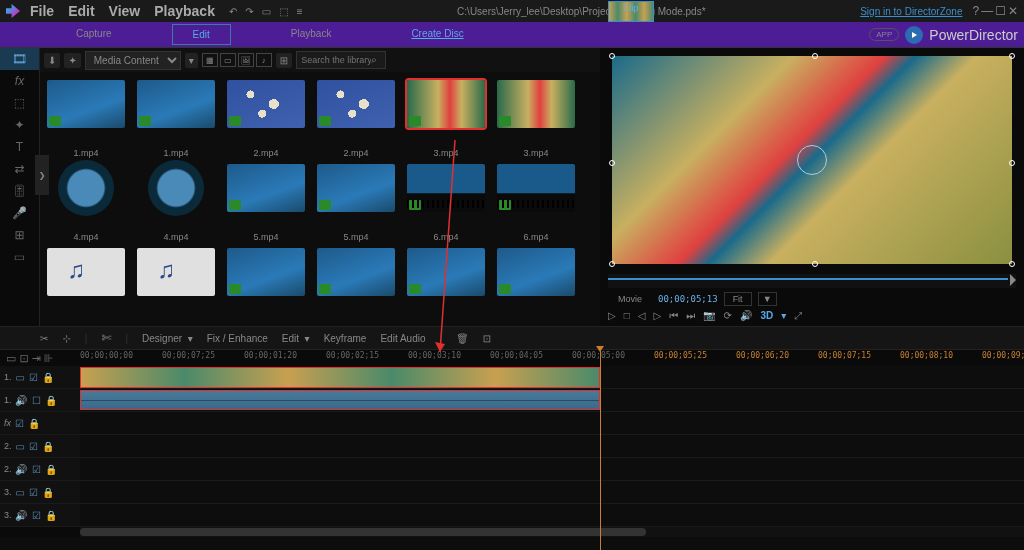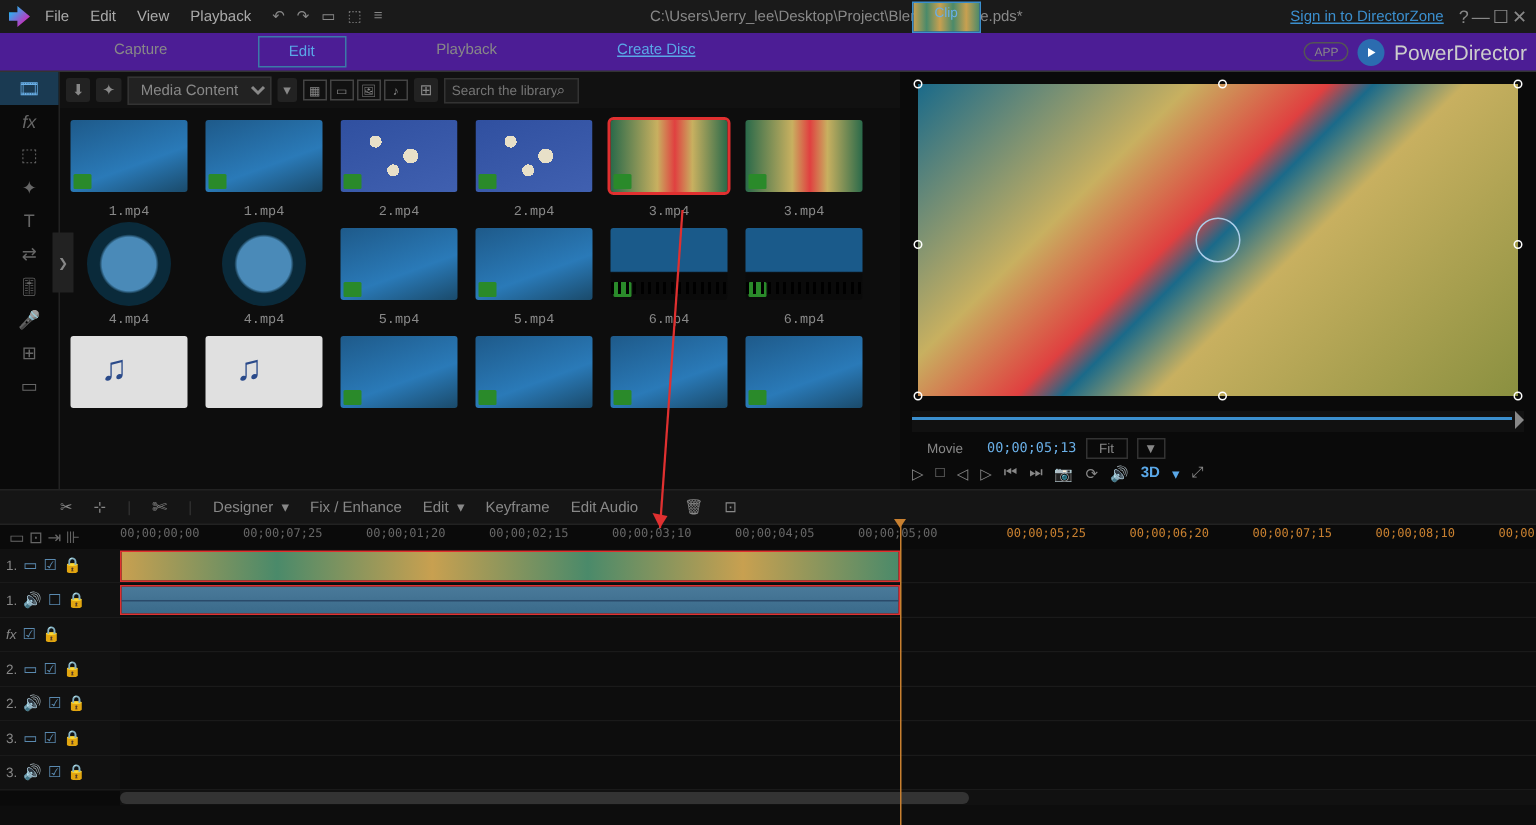--- a/index.html
+++ b/index.html
@@ -1,20 +1,20 @@
 <!DOCTYPE html>
 <html><head>
 <meta charset="utf-8">
 <style>
 * { margin: 0; padding: 0; box-sizing: border-box; font-family: Arial, sans-serif; }
 body { background: #0d0d0d; color: #888; font-size: 10px; width: 1024px; height: 550px; overflow: hidden; position: relative; }
 .titlebar { height: 22px; background: #1a1a1a; display: flex; align-items: center; padding: 0 6px; }
 .logo { width: 14px; height: 14px; background: linear-gradient(135deg, #00d4ff 0%, #ff00a8 100%); margin-right: 10px; clip-path: polygon(0 30%, 40% 30%, 40% 0, 100% 50%, 40% 100%, 40% 70%, 0 70%); }
 .menu { display: flex; gap: 14px; }
-.menu span { color: #aaa; font-size: 10px; cursor: pointer; }
+.menu span { color: #aaa; font-size: 14px; cursor: pointer; font-weight: bold; }
 .filepath { flex: 1; text-align: center; color: #888; font-size: 10px; }
 .signin { color: #3b8fce; text-decoration: underline; font-size: 10px; margin-right: 10px; }
 .wincontrols { display: flex; gap: 2px; color: #888; }
 .wincontrols span { font-size: 12px; cursor: pointer; }
 .topbar { height: 26px; background: #4c1d95; display: flex; align-items: center; padding: 0 6px; border-bottom: 1px solid #333; }
 .tabs { display: flex; gap: 40px; margin-left: 50px; }
 .tab { color: #888; font-size: 10px; padding: 4px 20px; cursor: pointer; }
 .tab.active { color: #5aa8e8; border: 1px solid #3b7aa8; }
 .tab.link { color: #5aa8e8; text-decoration: underline; border: none; }
 .brand { margin-left: auto; display: flex; align-items: center; gap: 6px; }
@@ -44,21 +44,21 @@
 .thumb .img { width: 78px; height: 48px; background: linear-gradient(160deg, #1e5a8a 0%, #2a7ab8 60%, #1a4a6a 100%); position: relative; border-radius: 2px; }
 .thumb .img.selected { outline: 2px solid #e03030; }
 .thumb .img .badge { position: absolute; bottom: 2px; left: 2px; width: 12px; height: 10px; background: #2a8a2a; border-radius: 1px; }
 .thumb .img.snow { background: radial-gradient(circle at 30% 30%, #e8e0c8 4px, transparent 4px), radial-gradient(circle at 60% 50%, #e8e0c8 5px, transparent 5px), radial-gradient(circle at 45% 70%, #e8e0c8 4px, transparent 4px), linear-gradient(160deg, #3050a0 0%, #4060b0 100%); }
 .thumb .img.reef { background: linear-gradient(to right, #2a6a4a 0%, #c8b060 40%, #e04040 55%, #c8b060 70%, #2a6a4a 100%); }
 .thumb .img.lens { background: radial-gradient(circle, #4a8ab8 45%, #0a2a3a 50%); border-radius: 50%; width: 56px; height: 56px; margin: -4px auto; }
 .thumb .img.aqua { background: linear-gradient(to bottom, #1a5a8a 60%, #0a0a0a 62%); }
 .thumb .img.aqua::after { content: ''; position: absolute; bottom: 4px; left: 0; right: 0; height: 8px; background: repeating-linear-gradient(90deg, #000 0 2px, transparent 2px 5px); }
 .thumb .img.audio { background: #e0e0e0; position: relative; }
 .thumb .img.audio::after { content: '♫'; position: absolute; font-size: 24px; color: #2a4a8a; left: 20px; top: 8px; }
-.thumb .label { color: #888; font-size: 9px; margin-top: 8px; font-family: Liberation Mono, monospace; }
+.thumb .label { color: #888; font-size: 9px; margin-top: 20px; }
 
 .preview { flex: 1; background: #0a0a0a; display: flex; flex-direction: column; padding: 4px 8px; }
 .preview-img { flex: 1; background: linear-gradient(135deg, #1a6a8a 0%, #c8b060 30%, #e04040 45%, #1a6a8a 50%, #c8b060 60%, #8a9040 100%); position: relative; margin: 4px; }
 .preview-img .handle { position: absolute; width: 6px; height: 6px; background: transparent; border: 1px solid #fff; border-radius: 50%; }
 .preview-img .h-tl { top: -3px; left: -3px; } .preview-img .h-tr { top: -3px; right: -3px; }
 .preview-img .h-bl { bottom: -3px; left: -3px; } .preview-img .h-br { bottom: -3px; right: -3px; }
 .preview-img .h-ml { top: 50%; left: -3px; } .preview-img .h-mr { top: 50%; right: -3px; }
 .preview-img .h-tc { top: -3px; left: 50%; } .preview-img .h-bc { bottom: -3px; left: 50%; }
 .preview-img .crosshair { position: absolute; top: 50%; left: 50%; width: 30px; height: 30px; border: 1px solid #aacde8; border-radius: 50%; transform: translate(-50%,-50%); }
 .pbar { height: 14px; background: #111; position: relative; margin-top: 6px; }
@@ -78,21 +78,21 @@
 .midbar .mb { color: #888; font-size: 10px; cursor: pointer; }
 .midbar .sep { color: #333; }
 .midbar .scissors { font-size: 12px; }
 
 .timeline { background: #0a0a0a; }
 .tl-header { height: 16px; display: flex; align-items: center; }
 .tl-tools { width: 80px; display: flex; gap: 3px; padding-left: 6px; }
 .tl-tools span { color: #666; font-size: 11px; }
 .tl-ruler { flex: 1; position: relative; height: 16px; }
 .tl-ruler .tick { position: absolute; font-size: 8px; color: #666; font-family: monospace; top: 1px; }
-.tl-ruler .tick.hl { color: #c88030; margin-left: 17px; }
+.tl-ruler .tick.hl { color: #c88030; }
 .playhead { position: absolute; top: 0; width: 1px; background: #c88030; z-index: 5; }
 .playhead::before { content: ''; position: absolute; top: -4px; left: -4px; width: 0; height: 0; border-left: 4px solid transparent; border-right: 4px solid transparent; border-top: 6px solid #c88030; }
 
 .track { height: 23px; display: flex; border-bottom: 1px solid #1a1a1a; }
 .track-head { width: 80px; background: #111; display: flex; align-items: center; gap: 4px; padding-left: 4px; font-size: 9px; color: #888; }
 .track-head .ti { font-size: 10px; color: #5a8ab0; }
 .track-body { flex: 1; position: relative; background: #0d0d0d; }
 .clip { position: absolute; top: 1px; height: 21px; background: linear-gradient(to right, #c8a050, #4a8a6a, #c8a050, #4a8a6a, #c8a050, #4a8a6a); border: 1px solid #e03030; }
 .clip.audio { background: linear-gradient(to bottom, #4a7a9a, #3a6a8a); height: 20px; }
 .clip.audio::after { content: ''; position: absolute; left: 0; right: 0; top: 50%; height: 1px; background: #2a4a6a; }

